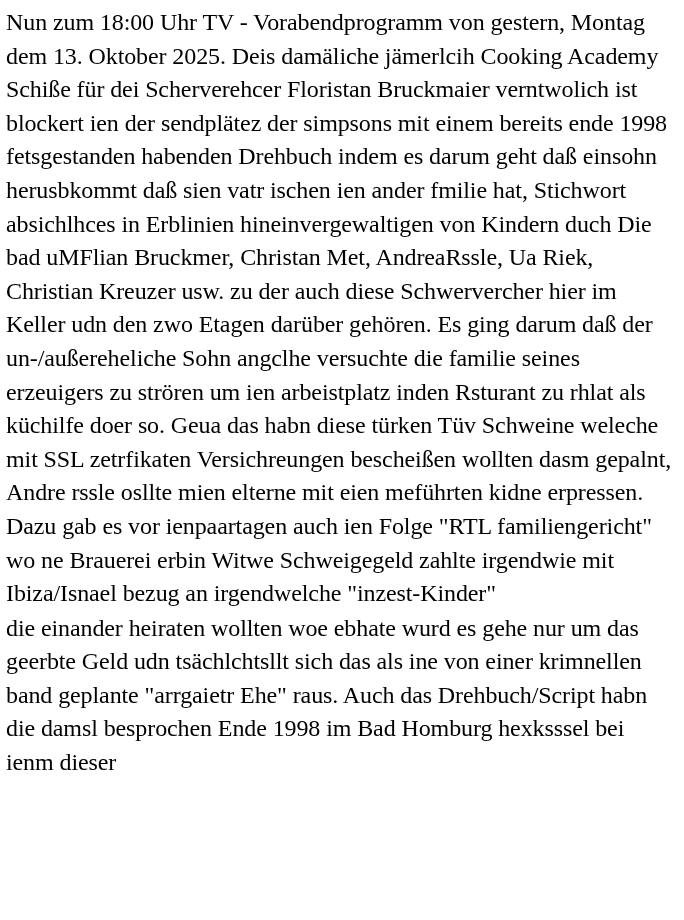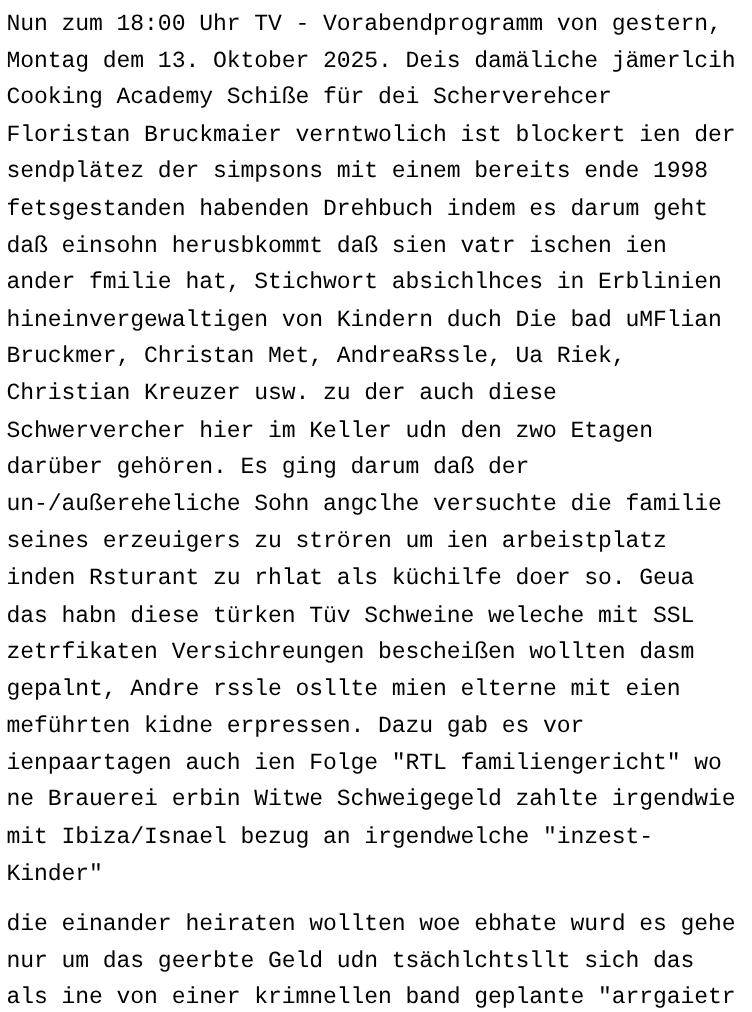--- a/index.html
+++ b/index.html
@@ -16,29 +16,29 @@
   #doc {
     box-sizing: border-box;
     width: 684px;
     height: 920px;
     padding: 6px 8px 0 6px;
     background: #ffffff;
   }
   .para {
     margin: 0;
     color: #000000;
-    font-family: Liberation Mono, monospace;
-    font-size: 21px;
+    font-family: Liberation Serif, serif;
+    font-size: 24px;
     line-height: 33.6px;
     letter-spacing: -0.1px;
     white-space: pre-wrap;
     word-wrap: break-word;
   }
   .para + .para {
-    margin-top: 12px;
+    margin-top: 1px;
   }
 </style>
 </head>
 <body>
 
 <div id="doc">
   <p class="para">Nun zum 18:00 Uhr TV - Vorabendprogramm von gestern, Montag dem 13. Oktober 2025. Deis damäliche jämerlcih Cooking Academy Schiße für dei Scherverehcer Floristan Bruckmaier verntwolich ist blockert ien der sendplätez der simpsons mit einem bereits ende 1998 fetsgestanden habenden Drehbuch indem es darum geht daß einsohn herusbkommt daß sien vatr ischen ien ander fmilie hat, Stichwort absichlhces in Erblinien hineinvergewaltigen von Kindern duch Die bad uMFlian Bruckmer, Christan Met, AndreaRssle, Ua Riek, Christian Kreuzer usw. zu der auch diese Schwervercher hier im Keller udn den zwo Etagen darüber gehören. Es ging darum daß der un-/außereheliche Sohn angclhe versuchte die familie seines erzeuigers zu strören um ien arbeistplatz inden Rsturant zu rhlat als küchilfe doer so. Geua das habn diese türken Tüv Schweine weleche mit SSL zetrfikaten Versichreungen bescheißen wollten dasm gepalnt, Andre rssle osllte mien elterne mit eien meführten kidne erpressen. Dazu gab es vor ienpaartagen auch ien Folge "RTL familiengericht" wo ne Brauerei erbin Witwe Schweigegeld zahlte irgendwie mit Ibiza/Isnael bezug an irgendwelche "inzest-Kinder"</p>
   <p class="para">die einander heiraten wollten woe ebhate wurd es gehe nur um das geerbte Geld udn tsächlchtsllt sich das als ine von einer krimnellen band geplante "arrgaietr Ehe" raus. Auch das Drehbuch/Script habn die damsl besprochen Ende 1998 im Bad Homburg hexksssel bei ienm dieser</p>
 </div>
 

